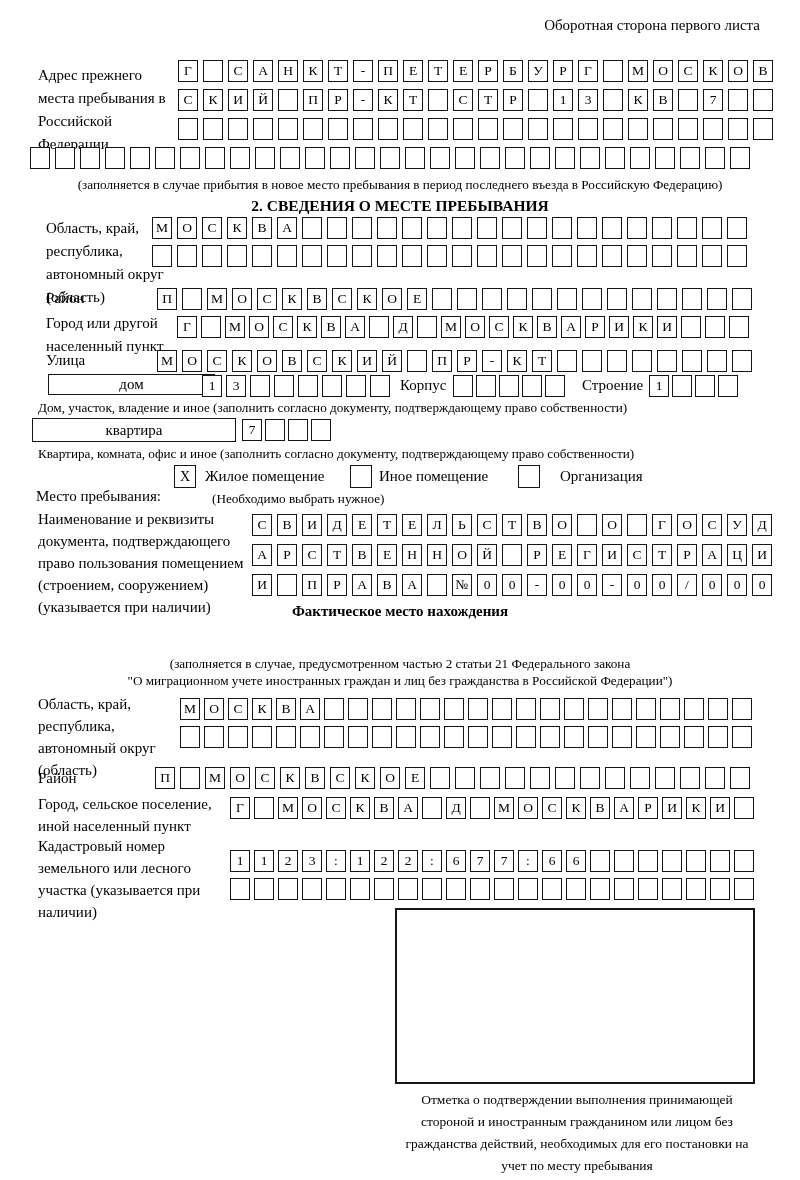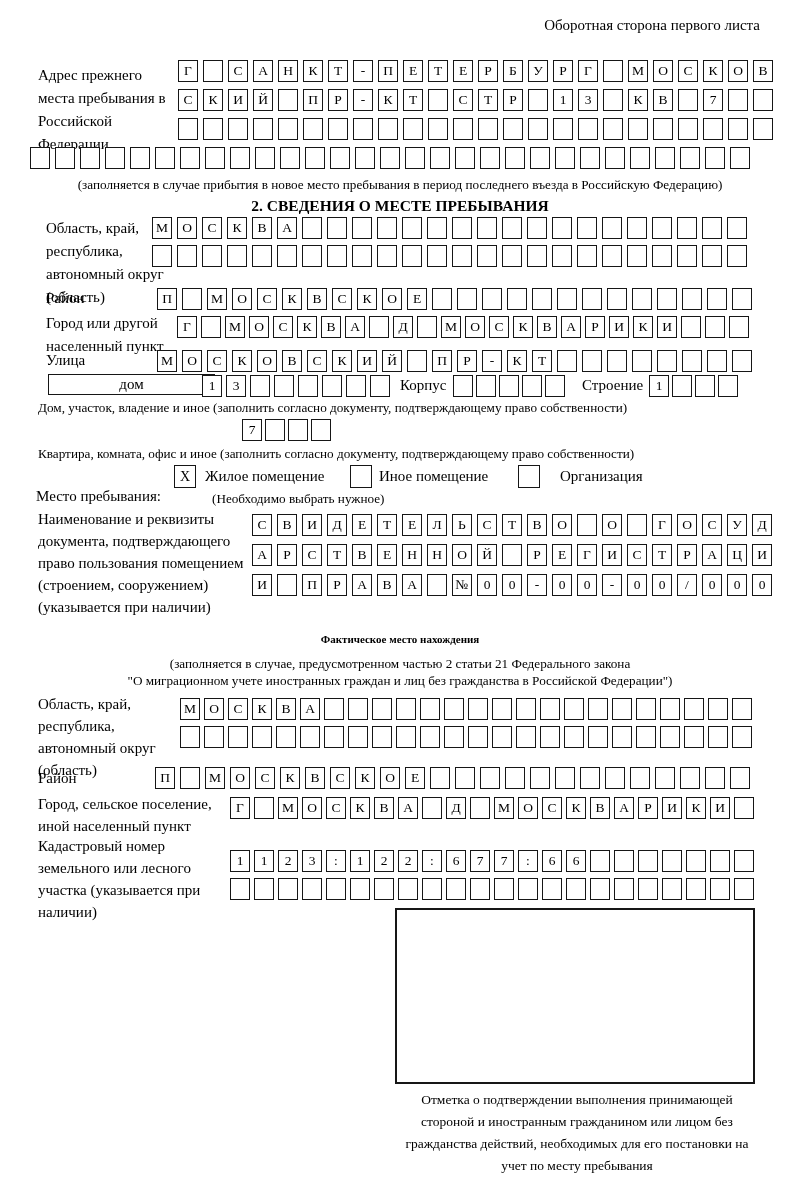--- a/index.html
+++ b/index.html
@@ -305,20 +305,21 @@
     </div>
   <div class="inl" style="left:582px;top:377px">Строение</div>
   <div class="row p23" style="left:649px;top:375px">
       <span class="cell">1</span>
       <span class="cell"></span>
       <span class="cell"></span>
       <span class="cell"></span>
     </div>
   <div class="cap" style="left:38px;top:400px">Дом, участок, владение и иное (заполнить согласно документу, подтверждающему право собственности)</div>
 
+  <div class="bigbox" style="left:32px;top:418px;width:204px;height:24px">квартира</div>
   <div class="row p23" style="left:242px;top:419px">
       <span class="cell">7</span>
       <span class="cell"></span>
       <span class="cell"></span>
       <span class="cell"></span>
     </div>
   <div class="cap" style="left:38px;top:446px">Квартира, комната, офис и иное (заполнить согласно документу, подтверждающему право собственности)</div>
 
   <div class="inl" style="left:36px;top:488px">Место пребывания:</div>
   <div class="chk" style="left:174px;top:465px">X</div>
@@ -393,21 +394,21 @@
       <span class="cell">0</span>
       <span class="cell">-</span>
       <span class="cell">0</span>
       <span class="cell">0</span>
       <span class="cell">/</span>
       <span class="cell">0</span>
       <span class="cell">0</span>
       <span class="cell">0</span>
     </div>
 
-  <div class="ttl ctr" style="top:633px;font-size:11px">Фактическое место нахождения</div>
+  <div class="ttl ctr" style="top:603px;font-size:15px">Фактическое место нахождения</div>
   <div class="cap ctr" style="top:656px">(заполняется в случае, предусмотренном частью 2 статьи 21 Федерального закона</div>
   <div class="cap ctr" style="top:673px">"О миграционном учете иностранных граждан и лиц без гражданства в Российской Федерации")</div>
 
   <div class="lbl lh21" style="left:38px;top:693px;width:142px">Область, край, республика, автономный округ (область)</div>
   <div class="row p24" style="left:180px;top:698px">
       <span class="cell">М</span>
       <span class="cell">О</span>
       <span class="cell">С</span>
       <span class="cell">К</span>
       <span class="cell">В</span>

